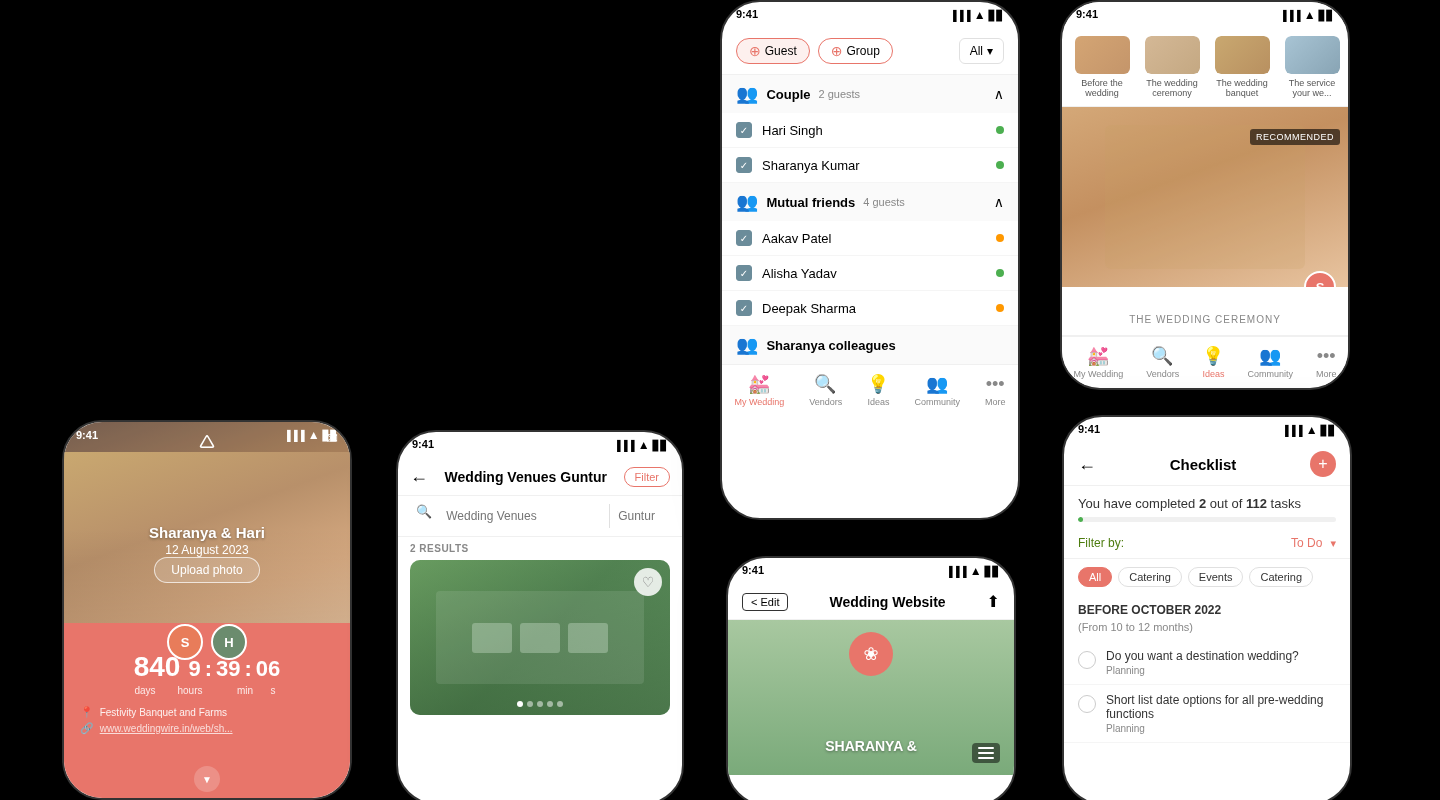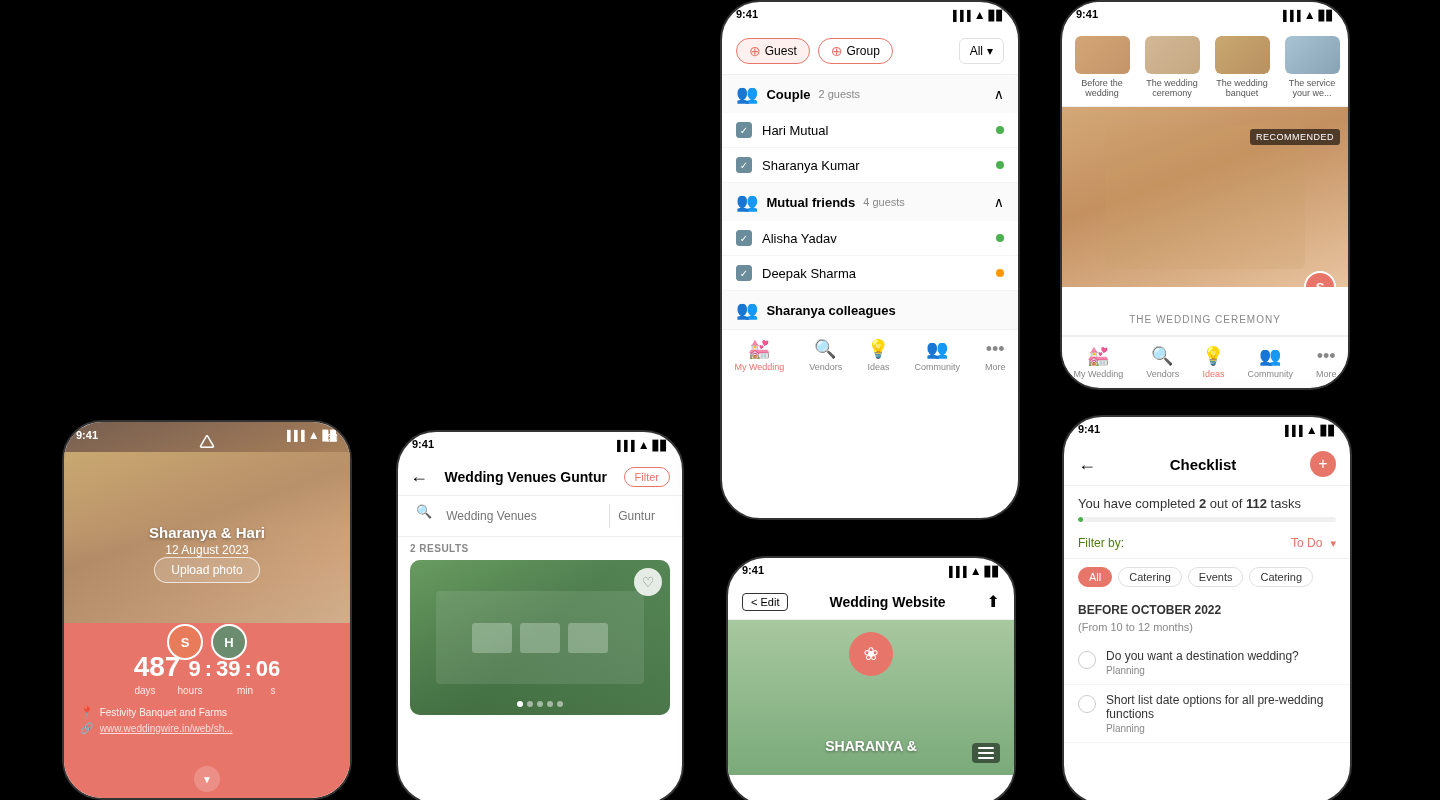--- a/index.html
+++ b/index.html
@@ -709,21 +709,21 @@
       <span class="couple-date">12 August 2023</span>
       <button class="upload-btn">Upload photo</button>
     </div>
     <div class="avatar-row">
       <div class="avatar-circle avatar-s">S</div>
       <div class="avatar-circle avatar-h">H</div>
     </div>
   </div>
   <div class="countdown-section">
     <div class="countdown-row">
-      <span class="countdown-num">487</span>
+      <span class="countdown-num">840</span>
       <span class="countdown-sep"> </span>
       <span class="countdown-num" style="font-size:22px;">9</span>
       <span class="countdown-sep">:</span>
       <span class="countdown-num" style="font-size:22px;">39</span>
       <span class="countdown-sep">:</span>
       <span class="countdown-num" style="font-size:22px;">06</span>
     </div>
     <div class="countdown-labels">
       <span class="countdown-label days">days</span>
       <span class="countdown-label hours">hours</span>
@@ -815,36 +815,41 @@
   <div class="guest-group-header">
     <div class="guest-group-info">
       <span class="people-icon">👥</span>
       <span class="guest-group-name">Couple</span>
       <span class="guest-group-count">2 guests</span>
     </div>
     <span style="font-size:14px;cursor:pointer;">∧</span>
   </div>
   <div class="guest-item">
     <div class="guest-check checked"></div>
-    <span class="guest-name-text">Hari Mutual</span>
+    <span class="guest-name-text">Hari Singh</span>
     <div class="status-dot dot-green"></div>
   </div>
   <div class="guest-item">
     <div class="guest-check checked"></div>
     <span class="guest-name-text">Sharanya Kumar</span>
     <div class="status-dot dot-green"></div>
   </div>
 
   <div class="guest-group-header">
     <div class="guest-group-info">
       <span class="people-icon">👥</span>
       <span class="guest-group-name">Mutual friends</span>
       <span class="guest-group-count">4 guests</span>
     </div>
     <span style="font-size:14px;cursor:pointer;">∧</span>
+  </div>
+  <div class="guest-item">
+    <div class="guest-check checked"></div>
+    <span class="guest-name-text">Aakav Patel</span>
+    <div class="status-dot dot-orange"></div>
   </div>
   <div class="guest-item">
     <div class="guest-check checked"></div>
     <span class="guest-name-text">Alisha Yadav</span>
     <div class="status-dot dot-green"></div>
   </div>
   <div class="guest-item">
     <div class="guest-check checked"></div>
     <span class="guest-name-text">Deepak Sharma</span>
     <div class="status-dot dot-orange"></div>

